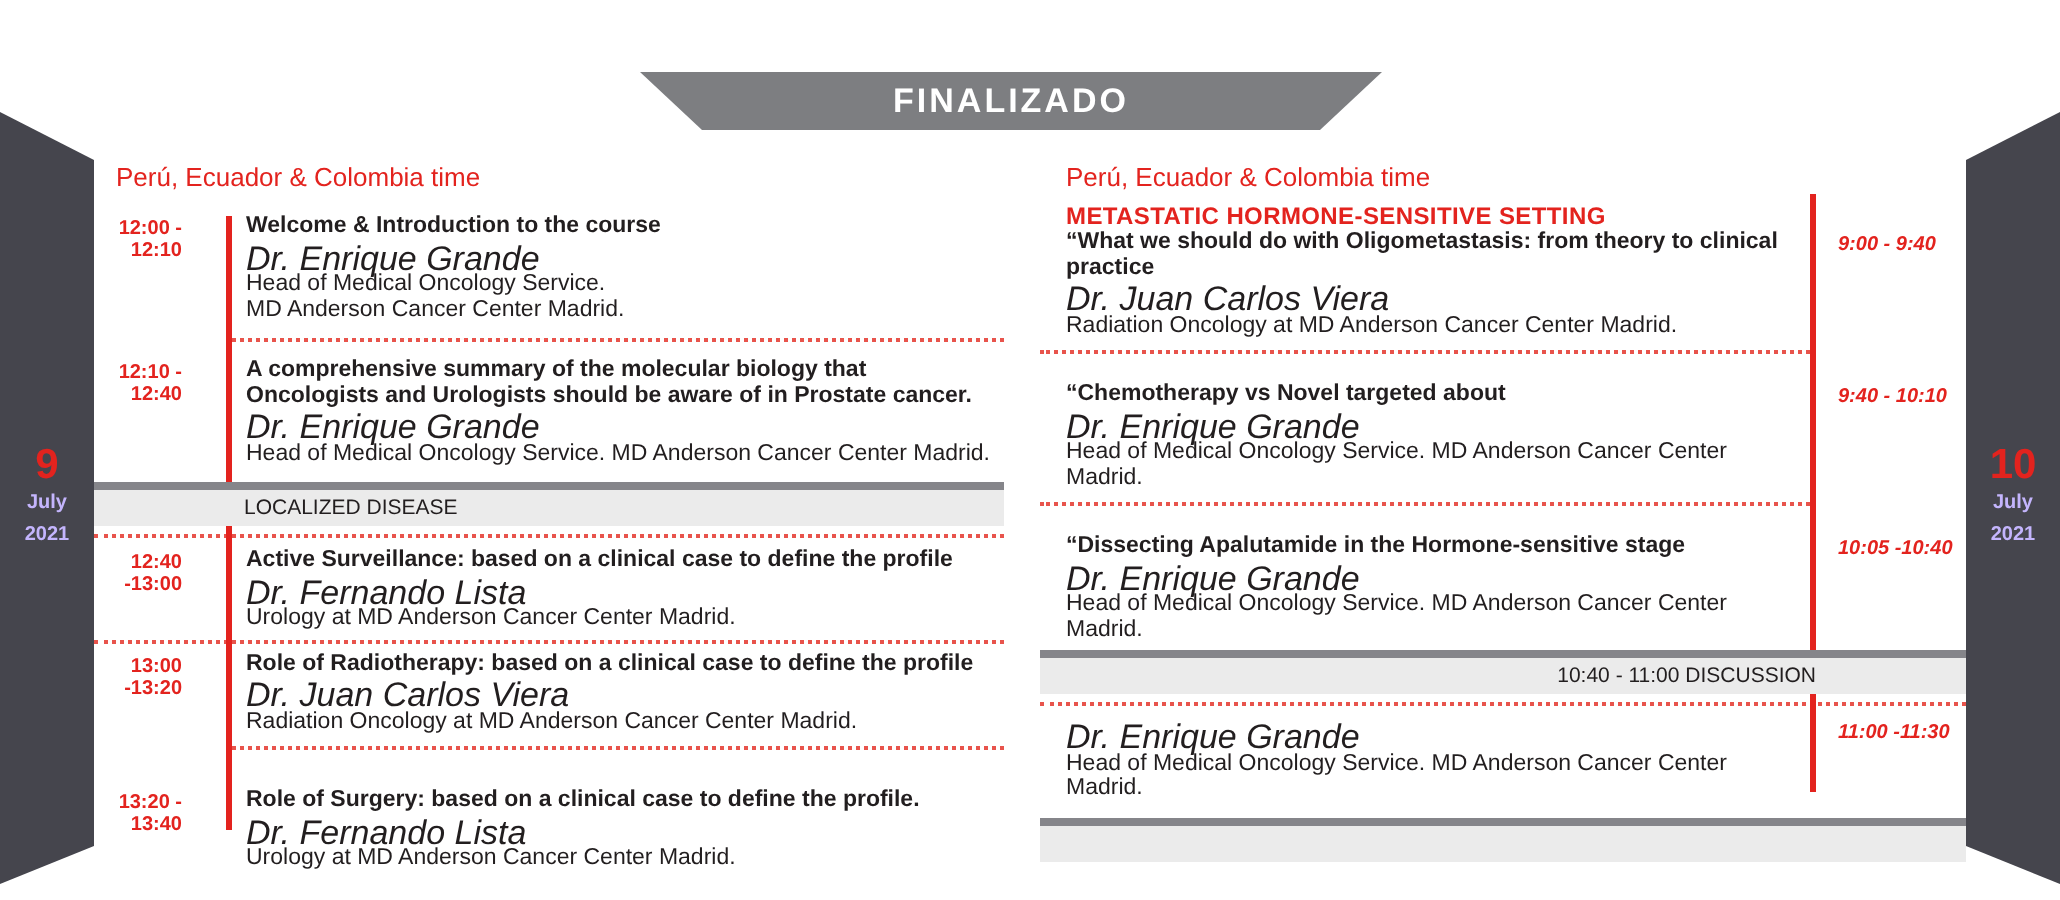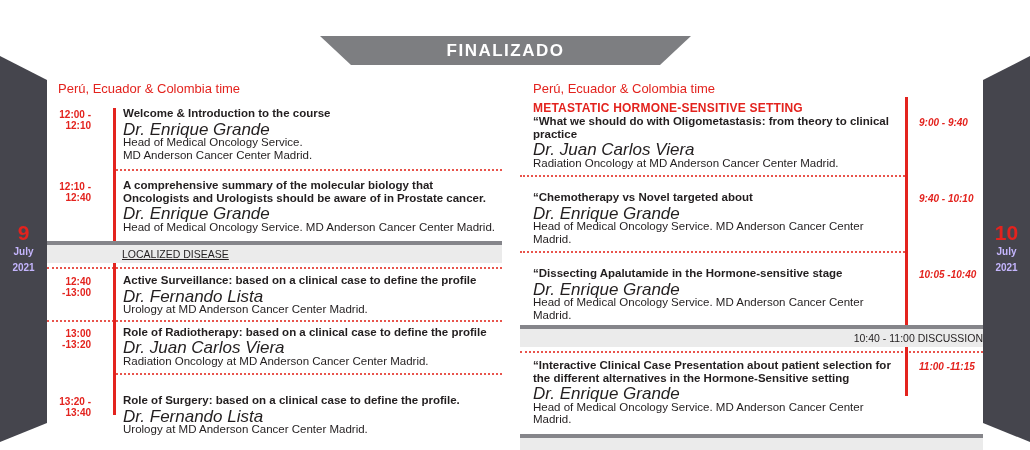--- a/index.html
+++ b/index.html
@@ -54,22 +54,22 @@
   .affil{font-size:11.5px;line-height:12.5px;white-space:pre-line;}
   
   .dotted{border-top:2px dotted #e8544c;height:0;}
   .col-left .sep-inset{margin-left:66px;}
   .col-right .sep-inset{width:385px;}
   
   .graybar{
     background:#ebebeb;border-top:4px solid #85858a;height:18px;
     font-size:10.5px;line-height:18px;color:#221e1f;position:relative;z-index:2;
   }
-  .graybar-left{padding-left:75px;text-decoration:underline;}
-  .graybar-right{text-align:right;}
+  .graybar-left{padding-left:75px;}
+  .graybar-right{text-align:right;padding-right:75px;}
   
   .m-s1L{margin-top:11px;} .m-sep1L{margin-top:8px;} .m-s2L{margin-top:8px;}
   .m-barL{margin-top:8px;} .m-dotL{margin-top:4px;} .m-s3L{margin-top:5px;}
   .m-sep3L{margin-top:4px;} .m-s4L{margin-top:4px;} .m-sep4L{margin-top:6px;} .m-s5L{margin-top:19px;}
   .m-s1R{} .m-sep1R{margin-top:6px;} .m-s2R{margin-top:14px;}
   .m-sep2R{margin-top:6px;} .m-s3R{margin-top:14px;} .m-bar1R{margin-top:4px;}
   .m-dot1R{margin-top:4px;} .m-s4R{margin-top:6px;} .m-bar2R{margin-top:8px;}
 </style>
 </head>
 <body>
@@ -190,24 +190,23 @@
     <div class="time">10:05 -10:40</div>
   </div>
 
   <div class="graybar graybar-right m-bar1R">
     <span>10:40  - 11:00  DISCUSSION</span>
   </div>
   <div class="dotted m-dot1R"></div>
 
   <div class="session m-s4R">
     <div class="content">
-      <div class="title">“Interactive Clinical Case Presentation about patient selection for the different alternatives in the Hormone-Sensitive setting</div>
-      <div class="speaker">Dr. Enrique Grande</div>
-      <div class="affil">Head of Medical Oncology Service. MD Anderson Cancer Center Madrid.</div>
-    </div>
-    <div class="time">11:00 -11:15</div>
+      <div class="speaker">Dr. Enrique Grande</div>
+      <div class="affil">Head of Medical Oncology Service. MD Anderson Cancer Center Madrid.</div>
+    </div>
+    <div class="time">11:00 -11:30</div>
   </div>
 
   <div class="graybar graybar-right m-bar2R">
     
   </div>
 
 </div>
 
 </body></html>

